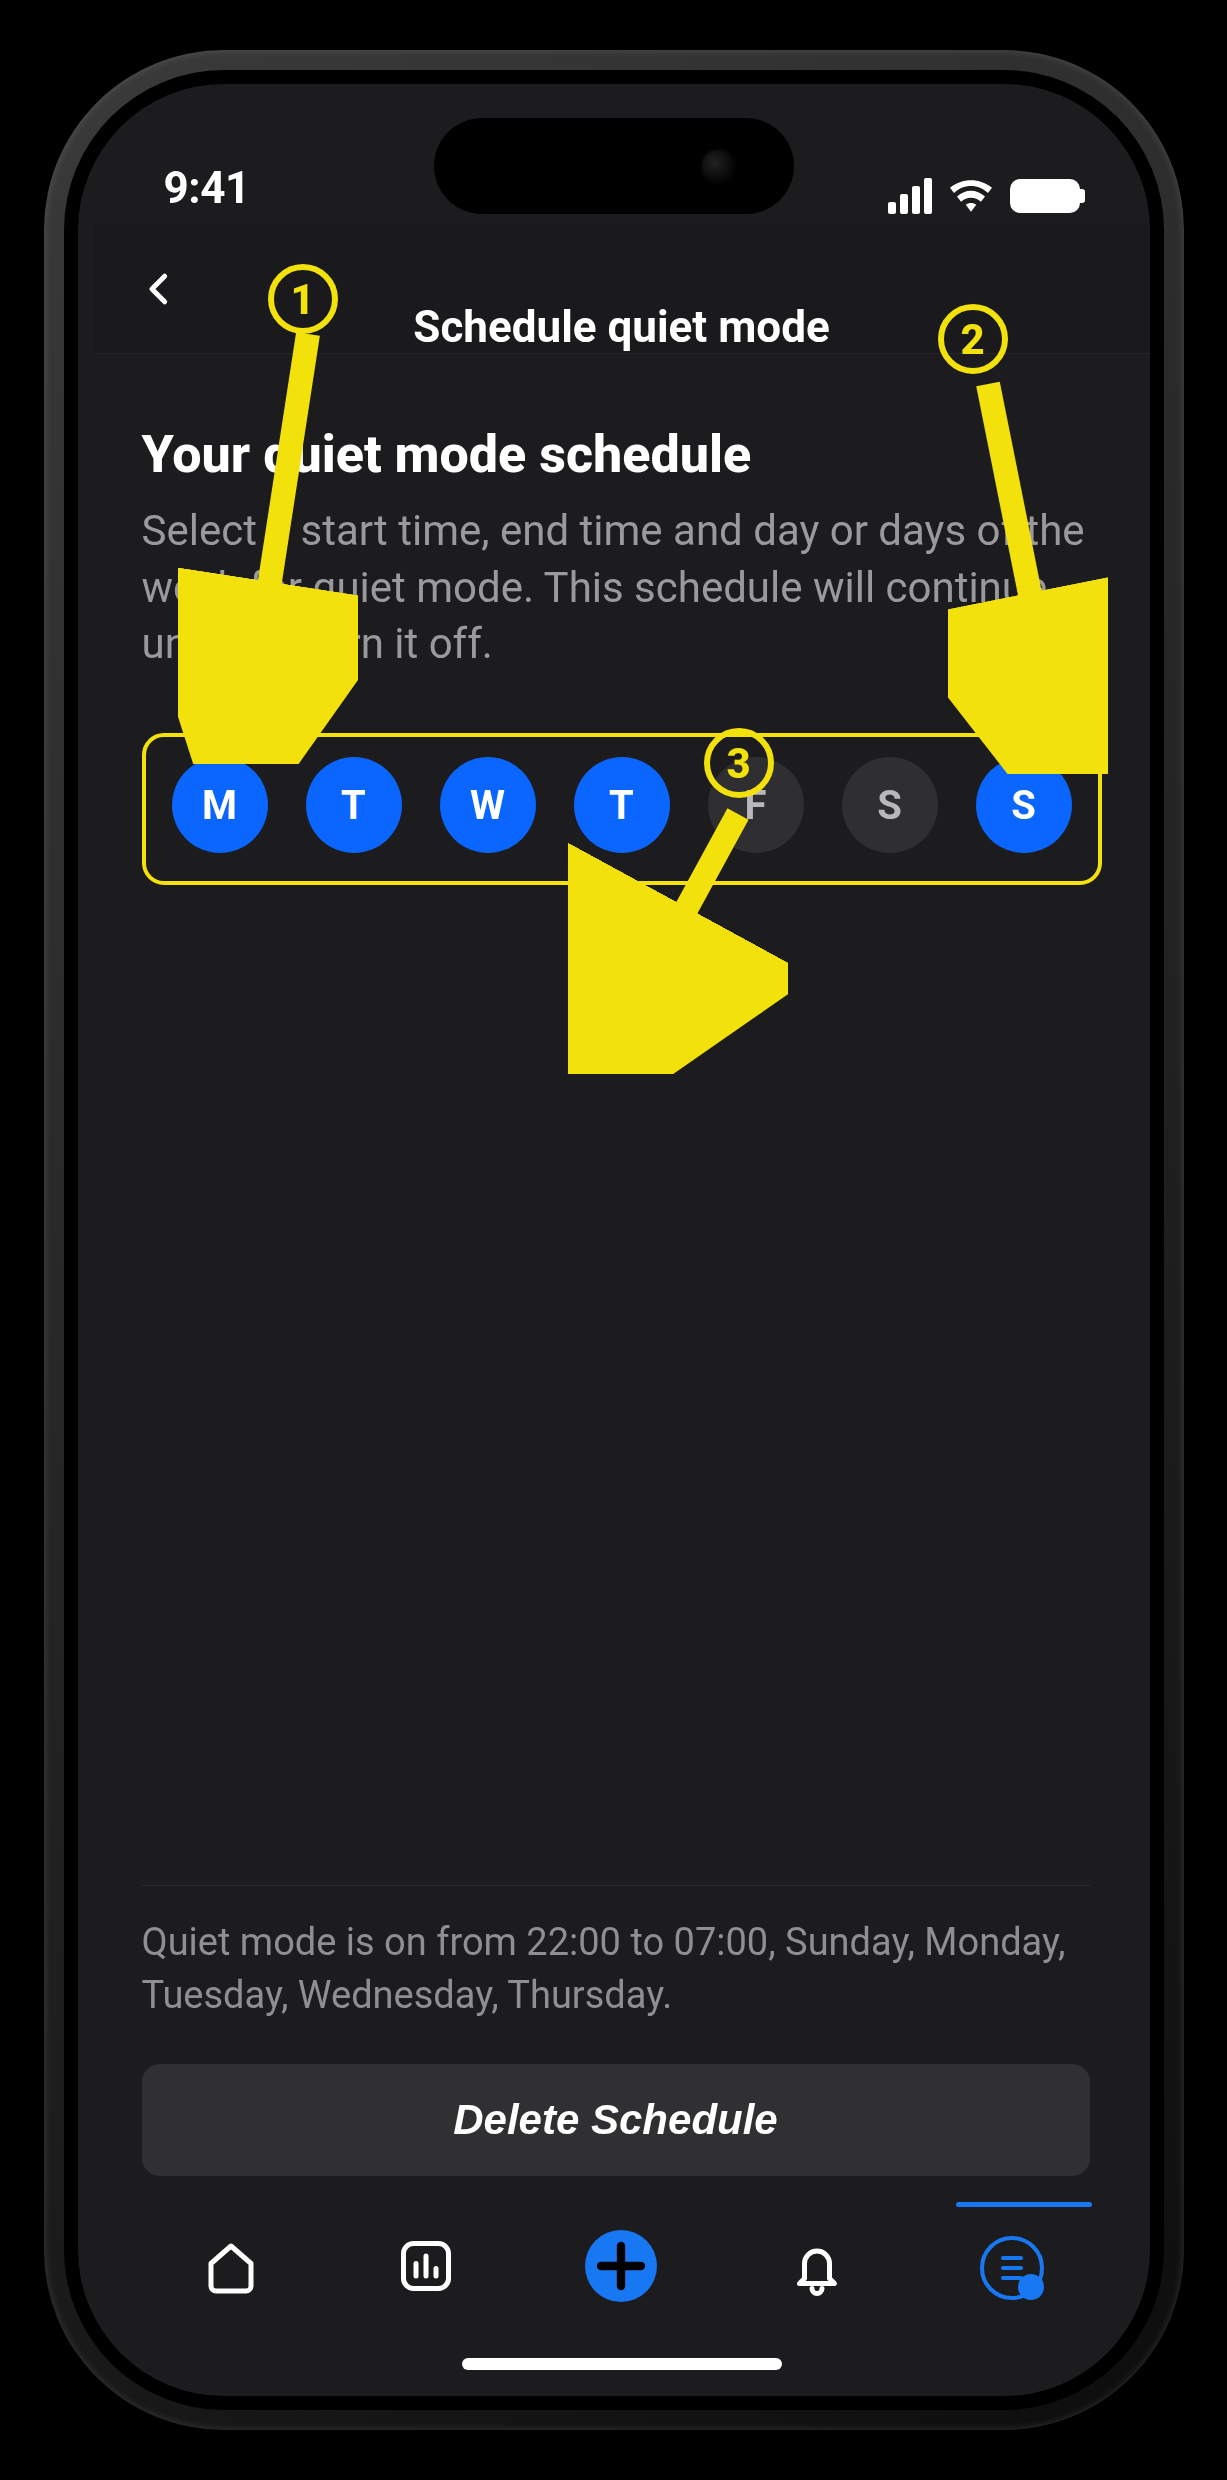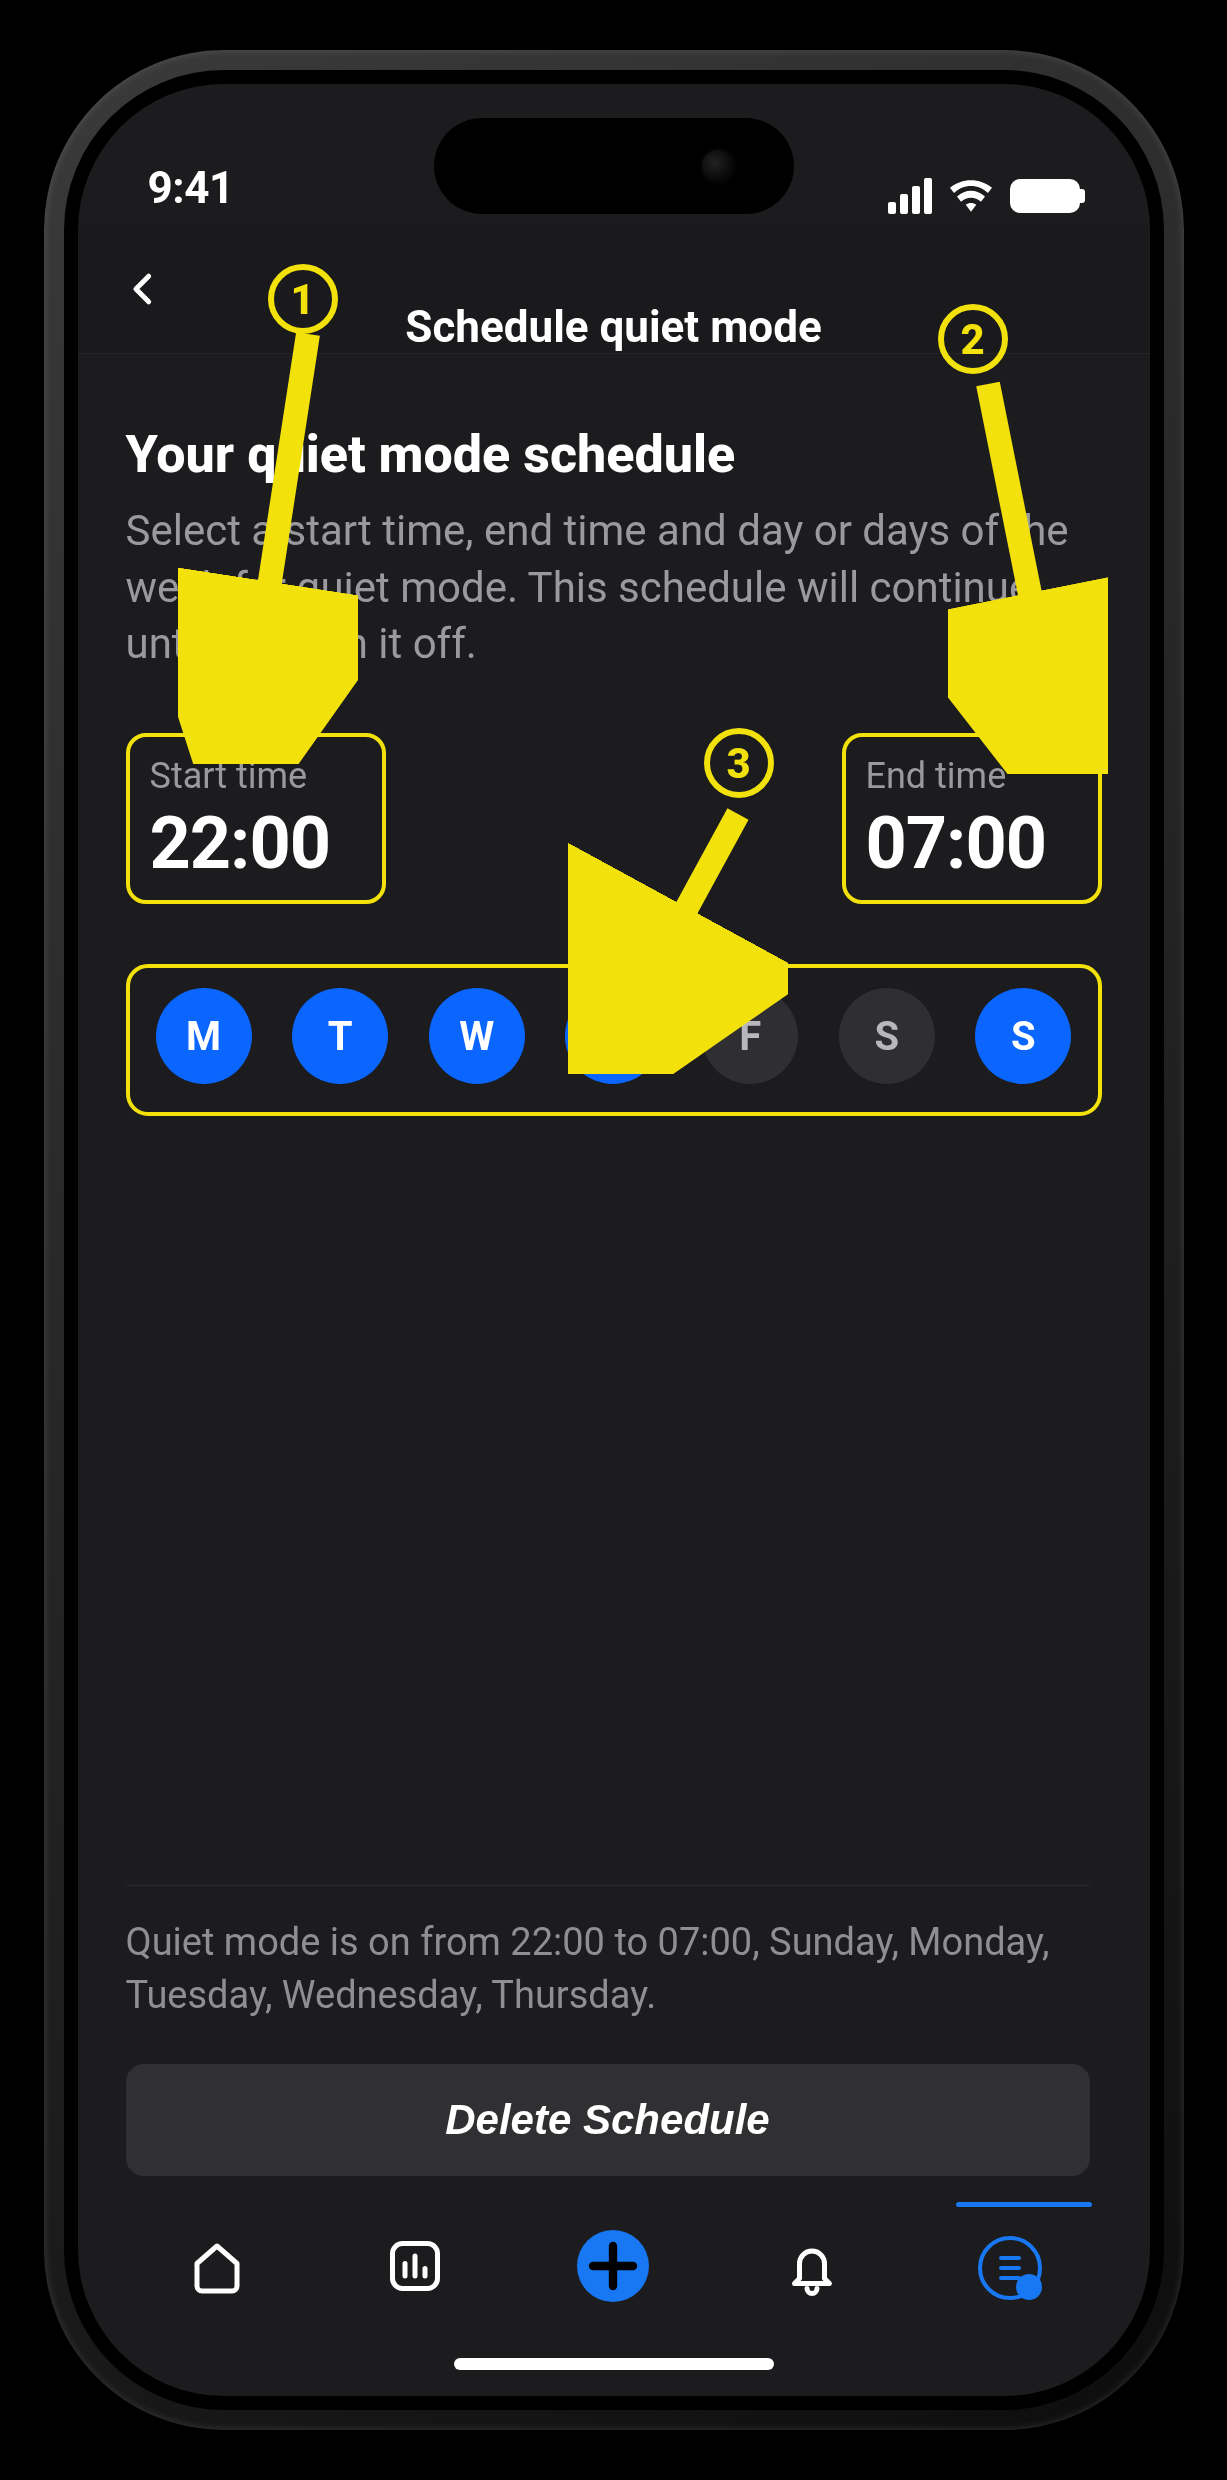--- a/index.html
+++ b/index.html
@@ -46,20 +46,21 @@
     padding: 14px;
   }
   .screen {
     position: relative;
     width: 100%; height: 100%;
     border-radius: 146px;
     background: var(--screen-bg);
     overflow: hidden;
     display: flex;
     flex-direction: column;
+    padding-left: 16px;
   }
   .notch {
     position: absolute;
     top: 34px; left: 50%;
     transform: translateX(-50%);
     width: 360px; height: 96px;
     background: #000;
     border-radius: 60px;
     z-index: 50;
   }
@@ -302,30 +303,20 @@
               <path fill="none" stroke="#fff" stroke-width="3.5" stroke-linecap="round" stroke-linejoin="round" d="M16 3 L7 12 L16 21"></path>
             </svg>
           </div>
           <div class="nav-title">Schedule quiet mode</div>
         </div>
 
         <div class="content">
           <div class="heading">Your quiet mode schedule</div>
           <div class="description">Select a start time, end time and day or days of the week for quiet mode. This schedule will continue until you turn it off.</div>
 
-          <div class="time-row">
-            <div class="time-box">
-              <div class="time-label">Start time</div>
-              <div class="time-value">22:00</div>
-            </div>
-            <div class="time-box">
-              <div class="time-label">End time</div>
-              <div class="time-value">07:00</div>
-            </div>
-          </div>
 
           <div class="days-box">
             <div class="days-row" id="days-row">
                 <div class="day on">M</div>
                 <div class="day on">T</div>
                 <div class="day on">W</div>
                 <div class="day on">T</div>
                 <div class="day off">F</div>
                 <div class="day off">S</div>
                 <div class="day on">S</div>

